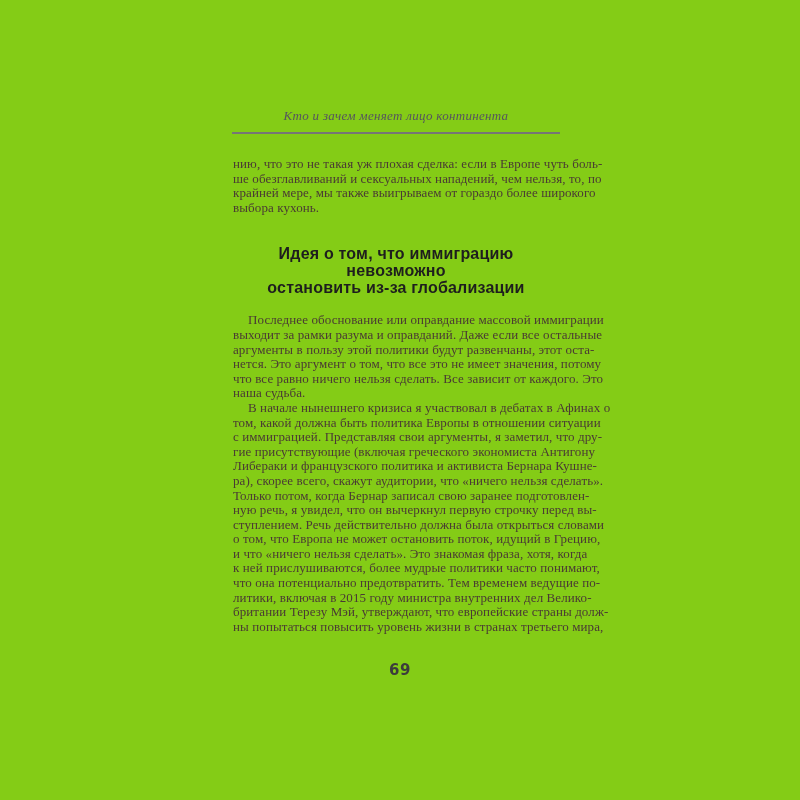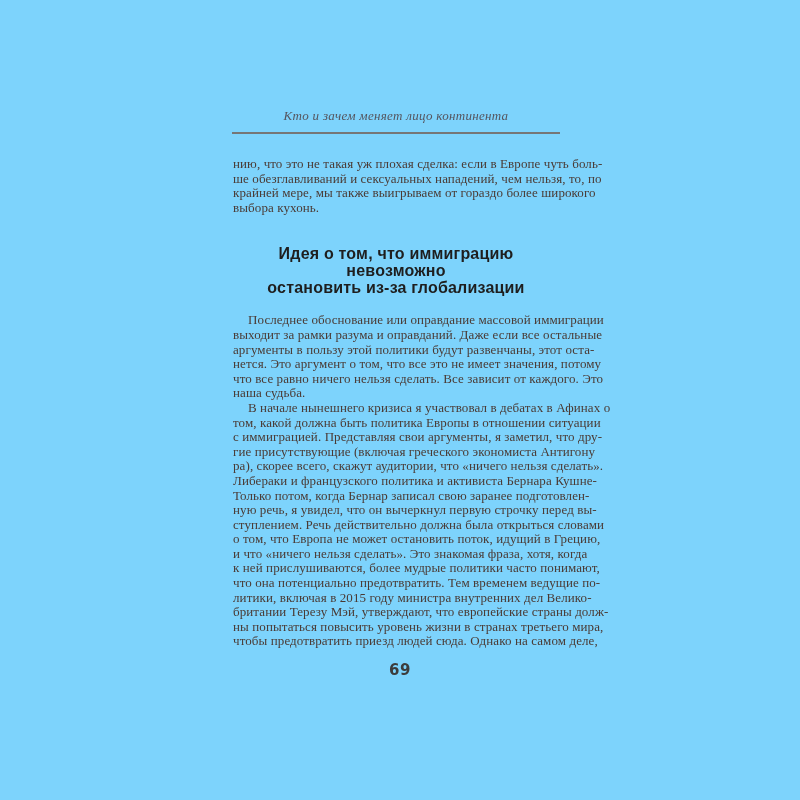--- a/index.html
+++ b/index.html
@@ -8,21 +8,21 @@
     background: #ffffff;
     width: 800px;
     height: 800px;
     overflow: hidden;
     font-family: "Liberation Serif", serif;
   }
   .page {
     position: relative;
     width: 800px;
     height: 800px;
-    background: #7dd3fc;
+    background: #84cc16;
   }
   .running-head {
     position: absolute;
     top: 107px;
     left: 233px;
     width: 326px;
     text-align: center;
     font-family: "Liberation Serif", serif;
     font-style: italic;
     font-size: 13px;
@@ -118,32 +118,31 @@
       <div class="bline">нется. Это аргумент о том, что все это не имеет значения, потому</div>
       <div class="bline">что все равно ничего нельзя сделать. Все зависит от каждого. Это</div>
       <div class="bline lastline">наша судьба.</div>
     </div>
 
     <div class="para">
       <div class="bline indent">В начале нынешнего кризиса я участвовал в дебатах в Афинах о</div>
       <div class="bline">том, какой должна быть политика Европы в отношении ситуации</div>
       <div class="bline">с иммиграцией. Представляя свои аргументы, я заметил, что дру-</div>
       <div class="bline">гие присутствующие (включая греческого экономиста Антигону</div>
+      <div class="bline">Либераки и французского политика и активиста Бернара Кушне-</div>
       <div class="bline">ра), скорее всего, скажут аудитории, что «ничего нельзя сделать».</div>
-      <div class="bline">Либераки и французского политика и активиста Бернара Кушне-</div>
       <div class="bline">Только потом, когда Бернар записал свою заранее подготовлен-</div>
       <div class="bline">ную речь, я увидел, что он вычеркнул первую строчку перед вы-</div>
       <div class="bline">ступлением. Речь действительно должна была открыться словами</div>
       <div class="bline">о том, что Европа не может остановить поток, идущий в Грецию,</div>
       <div class="bline">и что «ничего нельзя сделать». Это знакомая фраза, хотя, когда</div>
       <div class="bline">к ней прислушиваются, более мудрые политики часто понимают,</div>
       <div class="bline">что она потенциально предотвратить. Тем временем ведущие по-</div>
       <div class="bline">литики, включая в 2015 году министра внутренних дел Велико-</div>
       <div class="bline">британии Терезу Мэй, утверждают, что европейские страны долж-</div>
       <div class="bline">ны попытаться повысить уровень жизни в странах третьего мира,</div>
-      <div class="bline lastline">чтобы предотвратить приезд людей сюда. Однако на самом деле,</div>
     </div>
 
   </div>
 
   <div class="page-number">69</div>
 
 </div>
 
 </body></html>

